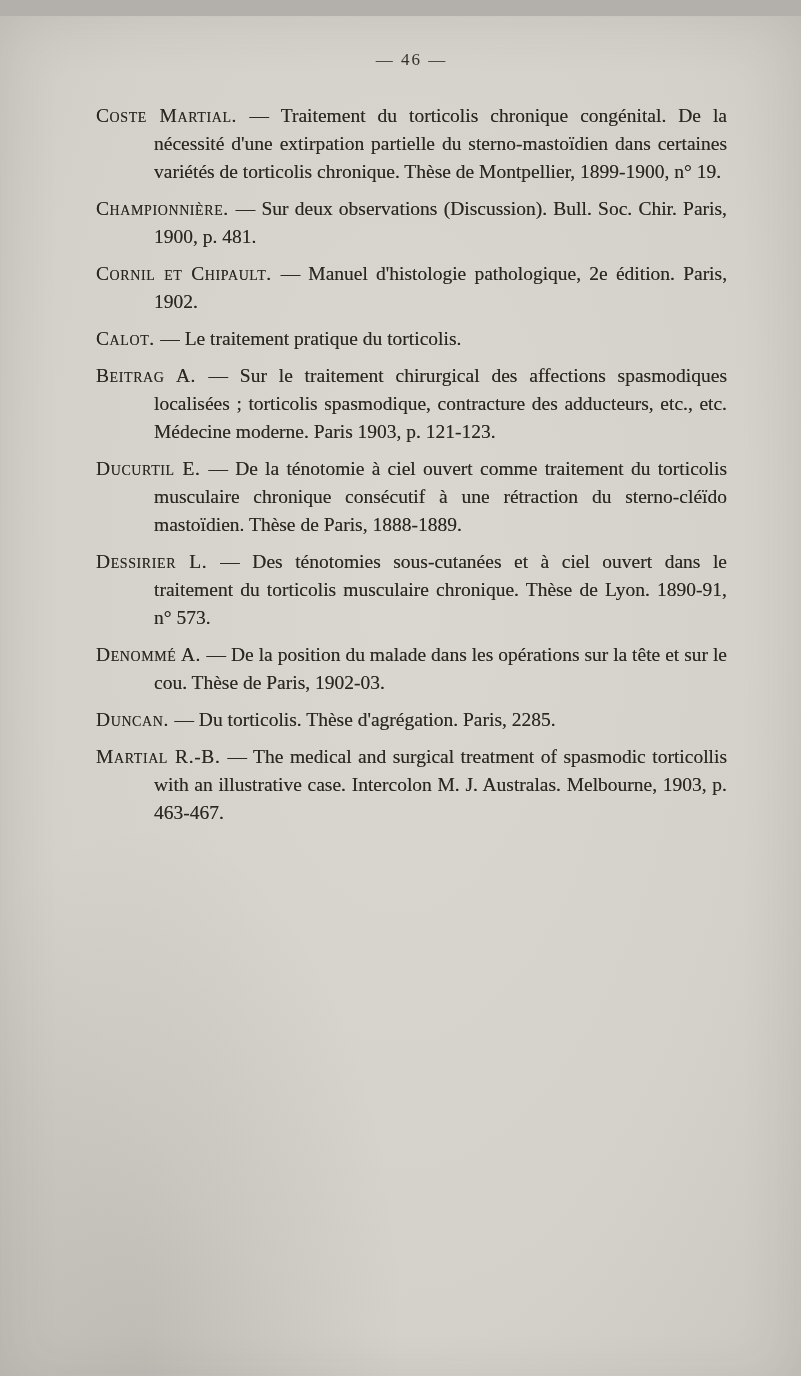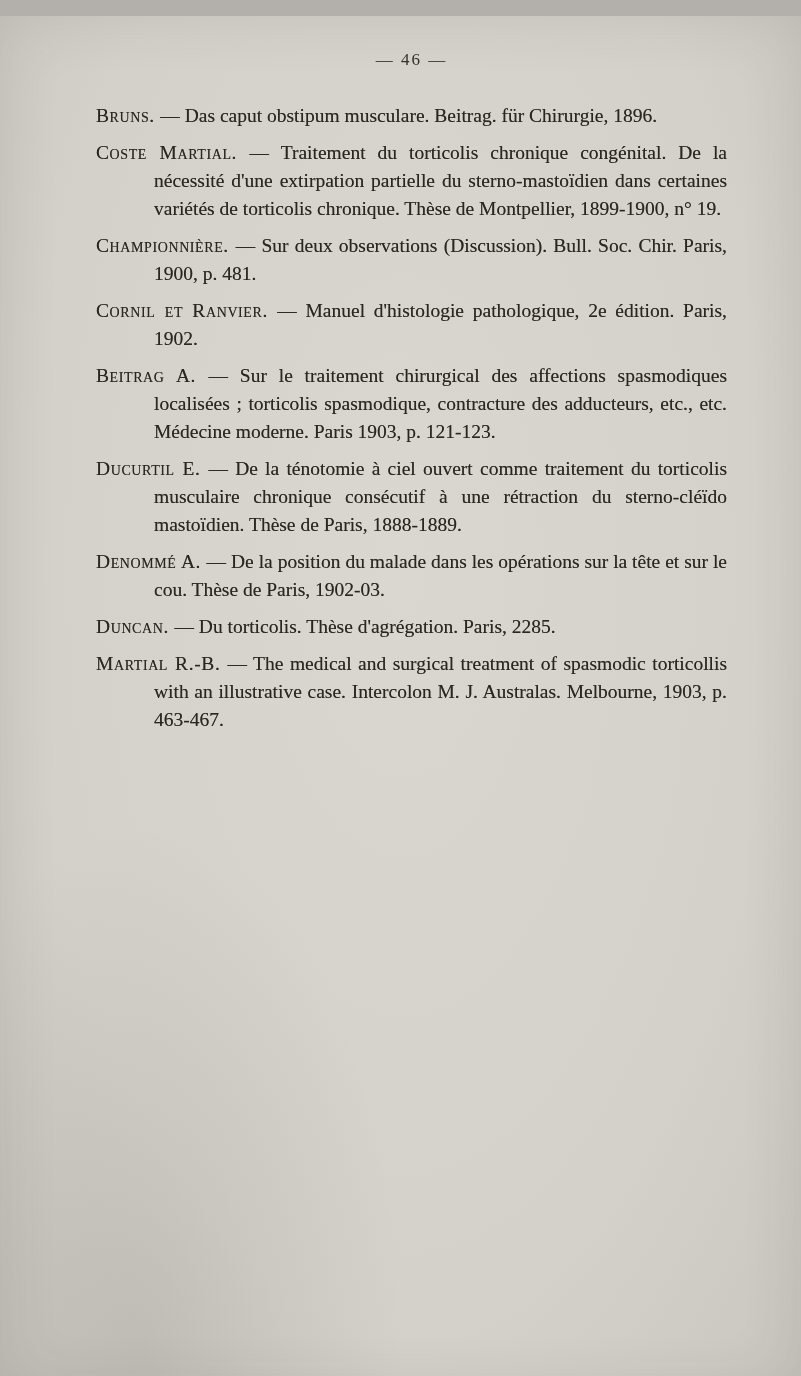--- a/index.html
+++ b/index.html
@@ -50,24 +50,25 @@
     text-indent: -26px;
   }
 </style>
 </head>
 <body>
 
 <div class="page" style="color: rgb(42, 39, 33);">
   <div class="content">
     <div class="page-number">— 46 —</div>
     <div class="entries" id="entries">
-        <p class="entry"><span class="author">Bruns. </span><span>— Das caput obstipum musculare. Beitrag. für Chirurgie, 1896.</span></p>
         <p class="entry"><span class="author">Coste Martial. </span><span>— Traitement du torticolis chronique congénital. De la nécessité d'une extirpation partielle du sterno-mastoïdien dans certaines variétés de torticolis chronique. Thèse de Montpellier, 1899-1900, n° 19.</span></p>
         <p class="entry"><span class="author">Championnière. </span><span>— Sur deux observations (Discussion). Bull. Soc. Chir. Paris, 1900, p. 481.</span></p>
-        <p class="entry"><span class="author">Cornil et Ranvier. </span><span>— Manuel d'histologie pathologique, 2e édition. Paris, 1902.</span></p>
+        <p class="entry"><span class="author">Cornil et Chipault. </span><span>— Manuel d'histologie pathologique, 2e édition. Paris, 1902.</span></p>
+        <p class="entry"><span class="author">Calot. </span><span>— Le traitement pratique du torticolis.</span></p>
         <p class="entry"><span class="author">Beitrag A. </span><span>— Sur le traitement chirurgical des affections spasmodiques localisées ; torticolis spasmodique, contracture des adducteurs, etc., etc. Médecine moderne. Paris 1903, p. 121-123.</span></p>
         <p class="entry"><span class="author">Ducurtil E. </span><span>— De la ténotomie à ciel ouvert comme traitement du torticolis musculaire chronique consécutif à une rétraction du sterno-cléïdo mastoïdien. Thèse de Paris, 1888-1889.</span></p>
+        <p class="entry"><span class="author">Dessirier L. </span><span>— Des ténotomies sous-cutanées et à ciel ouvert dans le traitement du torticolis musculaire chronique. Thèse de Lyon. 1890-91, n° 573.</span></p>
         <p class="entry"><span class="author">Denommé A. </span><span>— De la position du malade dans les opérations sur la tête et sur le cou. Thèse de Paris, 1902-03.</span></p>
         <p class="entry"><span class="author">Duncan. </span><span>— Du torticolis. Thèse d'agrégation. Paris, 2285.</span></p>
         <p class="entry"><span class="author">Martial R.-B. </span><span>— The medical and surgical treatment of spasmodic torticollis with an illustrative case. Intercolon M. J. Australas. Melbourne, 1903, p. 463-467.</span></p>
       </div>
   </div>
 </div>
 
 </body></html>

